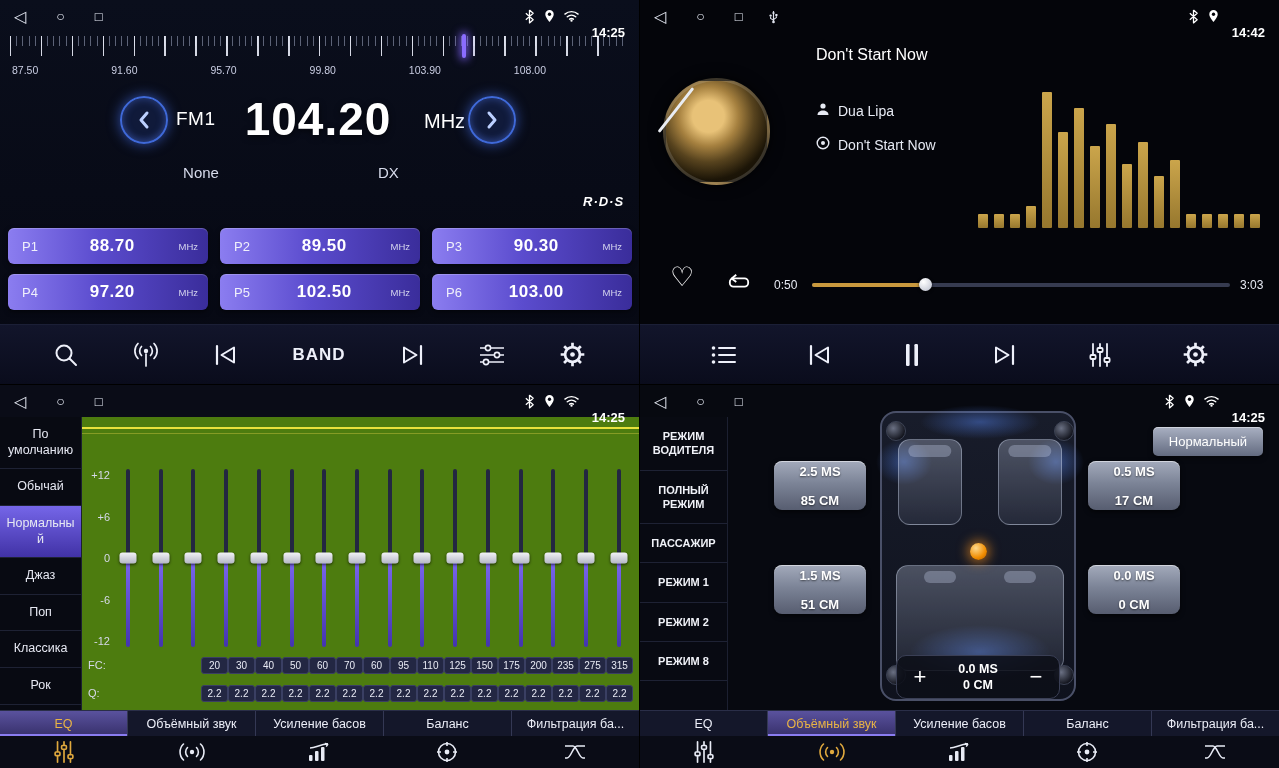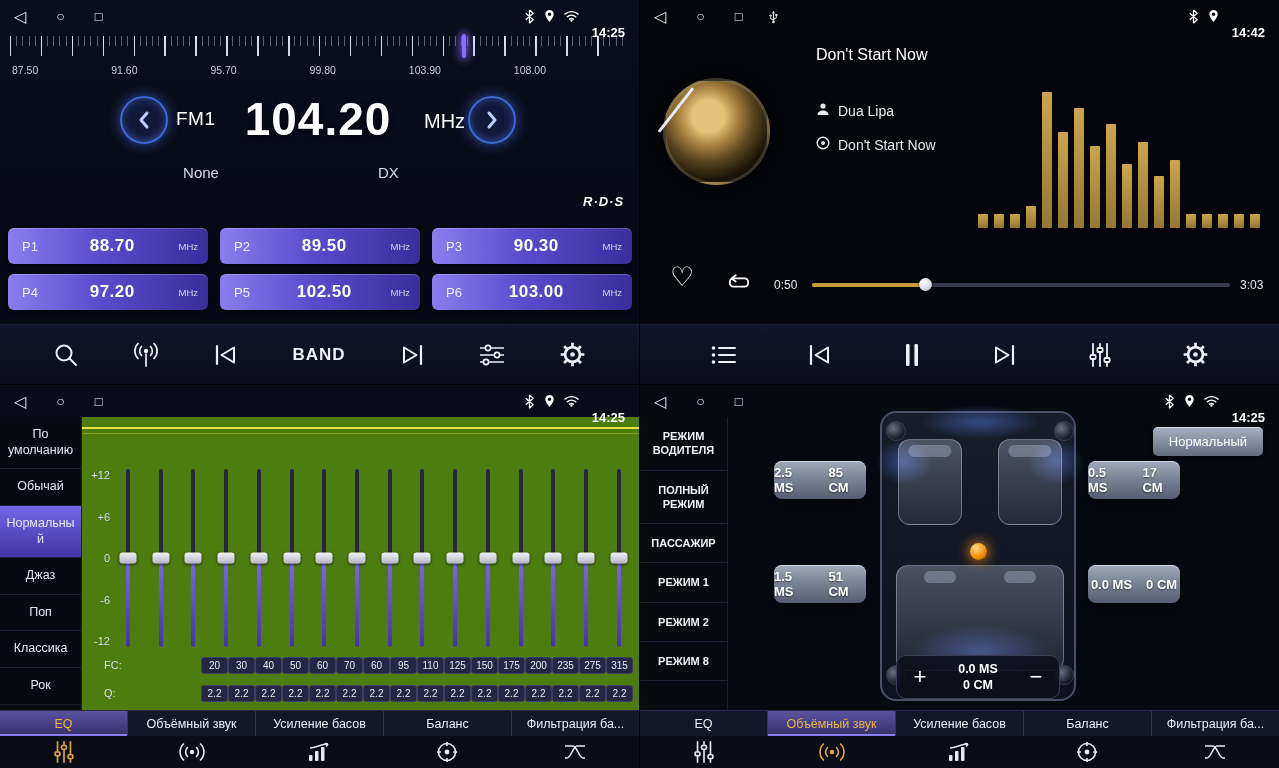--- a/index.html
+++ b/index.html
@@ -93,21 +93,21 @@
   .eq-sliders { position:absolute; left:32px; right:6px; top:52px; height:178px; display:flex; justify-content:space-between; }
   .eq-col { position:relative; width:28px; }
   .eq-track { position:absolute; left:50%; transform:translateX(-50%); top:0; bottom:0; width:4px; border-radius:2px;
     background:linear-gradient(180deg,#232741 0%,#232741 50%,#7b68f0 50%,#4334ae 100%); }
   .eq-handle { position:absolute; left:50%; top:50%; transform:translate(-50%,-50%); width:17px; height:11px;
     border-radius:3px; background:linear-gradient(180deg,#f2f2f6,#b4b7c5); box-shadow:0 1px 3px rgba(0,0,0,.75); }
   .eq-valrow { position:absolute; left:32px; right:6px; display:flex; justify-content:flex-end; }
   .fc-row { top:240px; } .qv-row { top:268px; }
   .eq-chip { width:27px; height:17px; line-height:15px; text-align:center; font-size:10px; color:#e8eaf4;
     background:#232743; border:1px solid #3a3f63; border-radius:3px; }
-  .eq-rowlabel { position:absolute; left:22px; font-size:11px; color:#d6d9ea; }
+  .eq-rowlabel { position:absolute; left:6px; font-size:11px; color:#d6d9ea; }
   .fc-label { top:242px; } .qv-label { top:270px; }
 
   
   .tabbar { position:absolute; left:0; right:0; bottom:32px; height:26px; display:flex; background:#14172a;
     border-top:1px solid #2a2e48; }
   .tab { flex:1; display:flex; align-items:center; justify-content:center; font-size:12.5px; color:#eceef8;
     border-right:1px solid #343854; white-space:nowrap; overflow:hidden; }
   .tab:last-child { border-right:none; }
   .tab.selected { background:linear-gradient(180deg,#5a529e,#37306b); color:#e9b445; box-shadow:inset 0 -2px 0 #8a7cf0; }
   .iconbar { position:absolute; left:0; right:0; bottom:0; height:32px; display:flex; background:#0a0c16; }
@@ -126,24 +126,24 @@
   .seat { position:absolute; background:linear-gradient(180deg,rgba(205,215,240,.30),rgba(130,140,170,.15));
     border:1px solid rgba(215,225,248,.38); border-radius:12px; }
   .seat-inner { position:absolute; left:50%; transform:translateX(-50%); top:5px; width:70%; height:12px;
     border-radius:6px; background:rgba(210,220,245,.3); }
   .speaker { position:absolute; width:20px; height:20px; border-radius:50%;
     background:radial-gradient(circle at 35% 35%, #6a7083, #14161f 72%); border:1px solid #3c4254; }
   .glow { position:absolute; border-radius:50%; background:radial-gradient(closest-side, rgba(90,140,255,.42), transparent); }
   .center-ball { position:absolute; left:88px; top:130px; width:17px; height:17px; border-radius:50%;
     background:radial-gradient(circle at 35% 30%, #ffd98c, #f08c00 60%, #a85600);
     box-shadow:0 0 11px 3px rgba(255,150,30,.55); }
-  .delay-btn { position:absolute; width:92px; height:38px; border-radius:8px;
+  .delay-btn { position:absolute; width:92px; height:49px; border-radius:8px;
     background:linear-gradient(180deg,#a3aabb 0%, #7c8497 45%, #575d70 100%);
     box-shadow:0 2px 5px rgba(0,0,0,.6), inset 0 1px 0 rgba(255,255,255,.5);
-    display:flex; flex-direction:row; align-items:center; justify-content:center; gap:14px;
+    display:flex; flex-direction:column; align-items:center; justify-content:center; gap:14px;
     font-size:13px; font-weight:bold; color:#fff; text-shadow:0 1px 2px rgba(0,0,0,.55); }
   .dl-fl { left:134px; top:76px; } .dl-fr { left:448px; top:76px; }
   .dl-rl { left:134px; top:180px; } .dl-rr { left:448px; top:180px; }
   .adjust-bar { position:absolute; left:256px; top:270px; width:164px; height:44px; background:rgba(13,15,24,.88);
     border:1px solid #3a3f55; border-radius:10px; display:flex; align-items:center; justify-content:space-between;
     padding:0 12px; }
   .adjust-btn { font-size:22px; color:#fff; width:22px; text-align:center; line-height:1; }
   .adjust-val { text-align:center; font-size:12.5px; font-weight:bold; line-height:1.3; }
 </style>
 </head>

